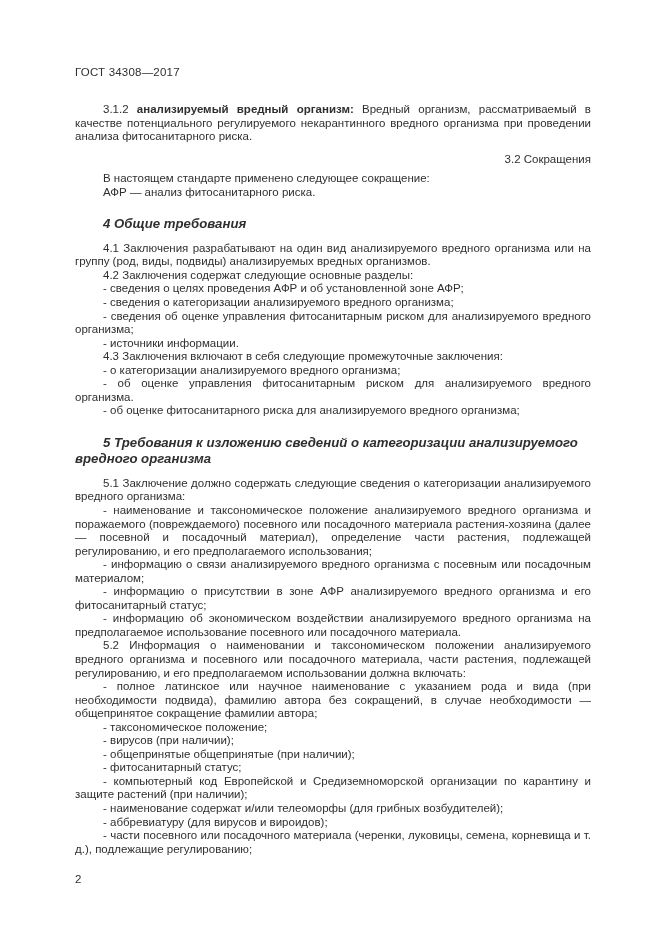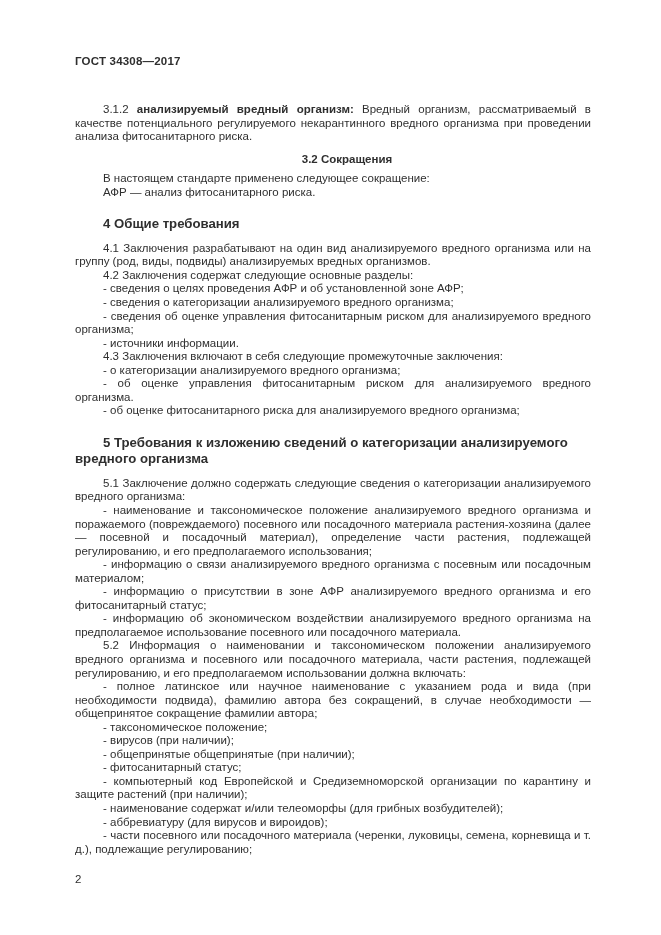--- a/index.html
+++ b/index.html
@@ -11,51 +11,52 @@
   .page {
     position: relative;
     width: 661px;
     height: 935px;
     background: #ffffff;
     color: #2f2f2f;
     overflow: hidden;
   }
   .doc-header {
     position: absolute;
-    top: 55px;
+    top: 66px;
     left: 75px;
     font-size: 11.5px;
-    font-weight: bold;
+    font-weight: normal;
     letter-spacing: 0.2px;
   }
   .content {
     position: absolute;
     top: 103px;
     left: 75px;
     width: 516px;
     font-size: 11.5px;
     line-height: 13.55px;
   }
   .content p {
     margin: 0;
     text-align: justify;
     text-indent: 28px;
   }
   .content p.term b { font-weight: bold; }
   .content p.subheading {
-    font-weight: bold;
-    text-align: center;
+    font-weight: normal;
+    text-align: right;
     margin: 9px 0 6px 0;
   }
   .content p.heading {
     font-weight: bold;
     font-size: 13.2px;
     line-height: 16.5px;
     text-align: left;
     margin: 17px 0 9px 0;
+    font-style: italic;
   }
   .page-number {
     position: absolute;
     left: 75px;
     bottom: 50px;
     font-size: 11.5px;
   }
 </style>
 </head>
 <body>

